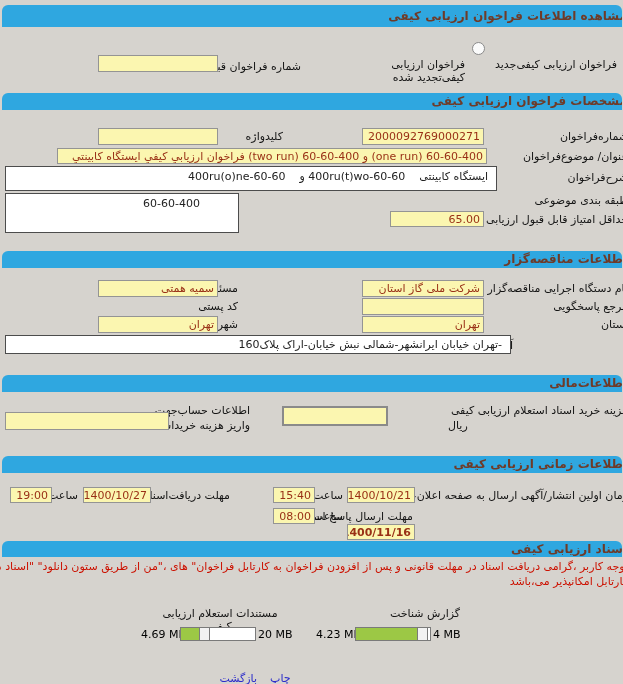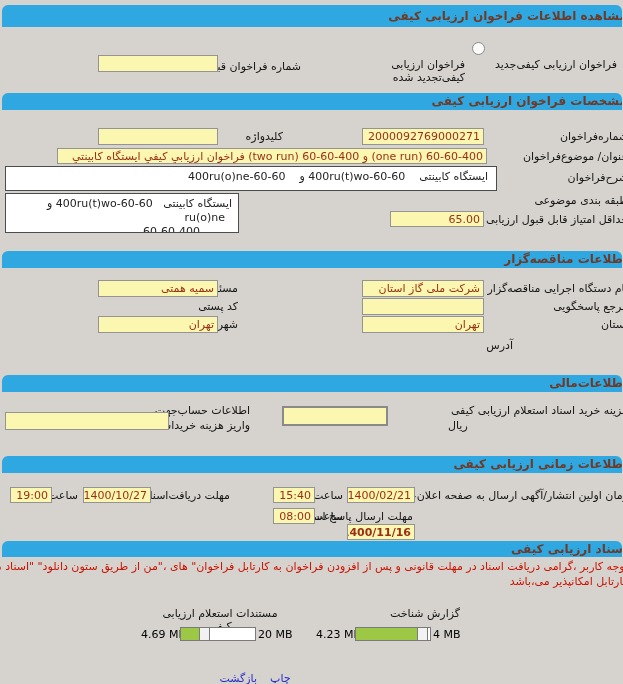--- a/index.html
+++ b/index.html
@@ -54,21 +54,20 @@
   <div class="lbl rlbl" style="top:171px;">شرح‌فراخوان</div>
   <div class="wbox" style="left:5px;top:166px;width:466px;height:20px;padding:3px 8px 0 16px;">ایستگاه کابینتی&nbsp;&nbsp;&nbsp; 60-60-400ru(t)wo و &nbsp;&nbsp;&nbsp;60-60-400ru(o)ne</div>
 
   <div class="lbl rlbl" style="top:194px;">طبقه بندی موضوعی</div>
 
   <div class="lbl rlbl" style="top:213px;">حداقل امتیاز قابل قبول ارزیابی کیفی</div>
   <div class="fld" style="left:390px;top:211px;width:86px;height:13px;">65.00</div>
 
   <div class="lbl" style="right:388px;top:205px;">شرح کلی حوزه‌فعالیت</div>
   <div class="wbox" style="left:5px;top:193px;width:222px;height:35px;padding:3px 6px 0 4px;">
-    <div>ایستگاه کابینتی&nbsp;&nbsp; 60-60-400ru(t)wo و &nbsp;&nbsp;ru(o)ne</div>
     <div style="padding-left:0;margin-left:0;margin-right:32px;">60-60-400</div>
   </div>
 
   <div class="bar" style="top:251px;height:17px;">
     <span class="t" style="top:1px;">اطلاعات مناقصه‌گزار</span>
   </div>
 
   <div class="lbl rlbl" style="top:282px;">نام دستگاه اجرایی مناقصه‌گزار</div>
   <div class="fld" style="left:362px;top:280px;width:114px;height:14px;">شرکت ملی گاز استان تهران</div>
   <div class="lbl" style="right:385px;top:282px;">مسئول ثبت‌فراخوان</div>
@@ -77,39 +76,40 @@
   <div class="lbl rlbl" style="top:300px;">مرجع پاسخگویی</div>
   <div class="fld" style="left:362px;top:298px;width:114px;height:14px;"></div>
   <div class="lbl" style="right:385px;top:300px;">کد پستی</div>
 
   <div class="lbl rlbl" style="top:318px;">استان</div>
   <div class="fld" style="left:362px;top:316px;width:114px;height:14px;">تهران</div>
   <div class="lbl" style="right:385px;top:318px;text-align:center;">شهر</div>
   <div class="fld" style="left:98px;top:316px;width:112px;height:14px;">تهران</div>
 
   <div class="lbl" style="right:110px;top:339px;">آدرس</div>
+  <div class="wbox" style="left:5px;top:335px;width:492px;height:15px;padding:2px 8px 0 4px;">-تهران خیابان ایرانشهر-شمالی نبش خیابان-اراک پلاک160</div>
 
   <div class="bar" style="top:375px;height:17px;">
     <span class="t" style="top:1px;">اطلاعات‌مالی</span>
   </div>
 
   <div class="lbl rlbl" style="top:404px;">هزینه خرید اسناد استعلام ارزیابی کیفی</div>
   <div class="lbl" style="left:448px;top:419px;">ریال</div>
   <div class="fld" style="left:282px;top:406px;width:96px;height:15px;border:2px solid #8a8a8a;"></div>
 
   <div class="lbl" style="right:373px;top:404px;text-align:right;">اطلاعات حساب‌جهت</div>
   <div class="lbl" style="right:373px;top:419px;text-align:right;">واریز هزینه خریداسناد</div>
   <div class="fld" style="left:5px;top:412px;width:156px;height:15px;"></div>
 
   <div class="bar" style="top:456px;height:17px;">
     <span class="t" style="top:1px;">اطلاعات زمانی ارزیابی کیفی</span>
   </div>
 
   <div class="lbl rlbl" style="top:489px;">زمان اولین انتشار/آگهی ارسال به صفحه اعلان‌عمومی</div>
-  <div class="fld" style="left:347px;top:487px;width:60px;height:13px;">1400/02/21</div>
+  <div class="fld" style="left:347px;top:487px;width:60px;height:13px;">1400/10/21</div>
   <div class="lbl" style="right:280px;top:489px;">ساعت</div>
   <div class="fld" style="left:273px;top:487px;width:34px;height:13px;">15:40</div>
 
   <div class="lbl" style="right:393px;top:489px;">مهلت دریافت‌اسناد</div>
   <div class="fld" style="left:83px;top:487px;width:60px;height:13px;">1400/10/27</div>
   <div class="lbl" style="right:545px;top:489px;">ساعت</div>
   <div class="fld" style="left:10px;top:487px;width:34px;height:13px;">19:00</div>
 
   <div class="lbl" style="right:210px;top:510px;">مهلت ارسال پاسخ استعلام</div>
   <div class="fld" style="left:347px;top:524px;width:60px;height:13px;font-weight:bold;">1400/11/16</div>

